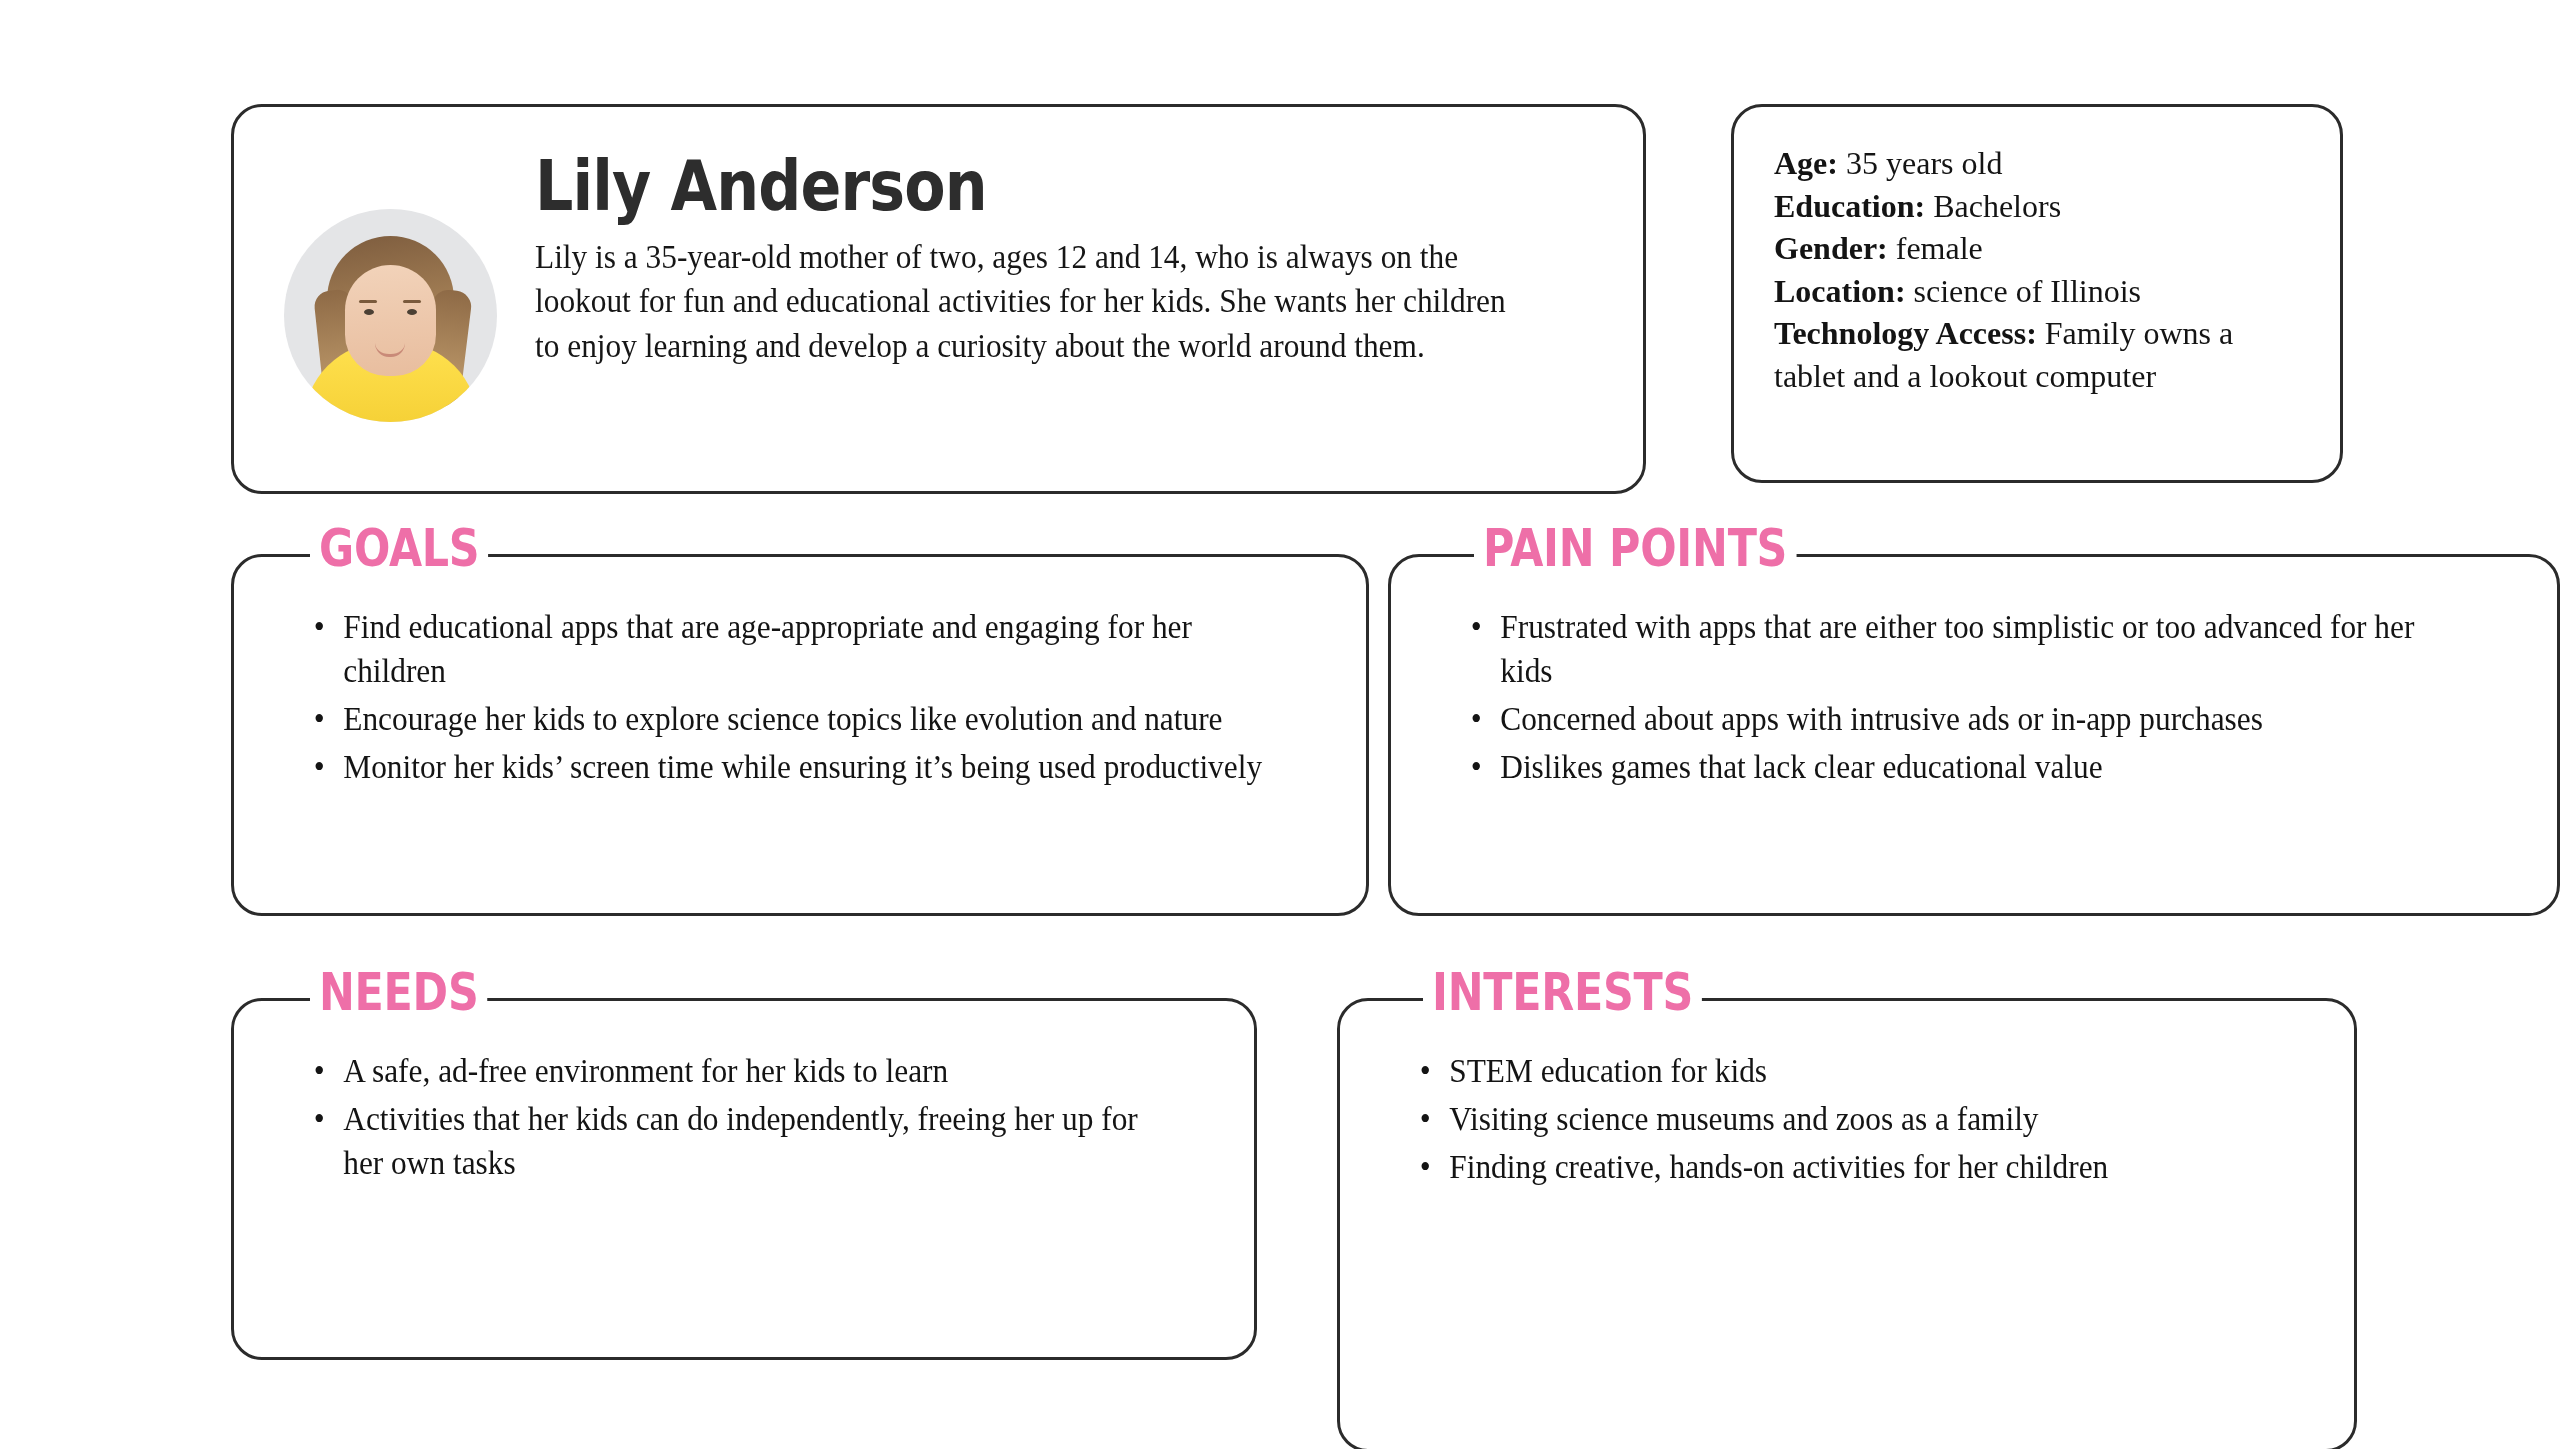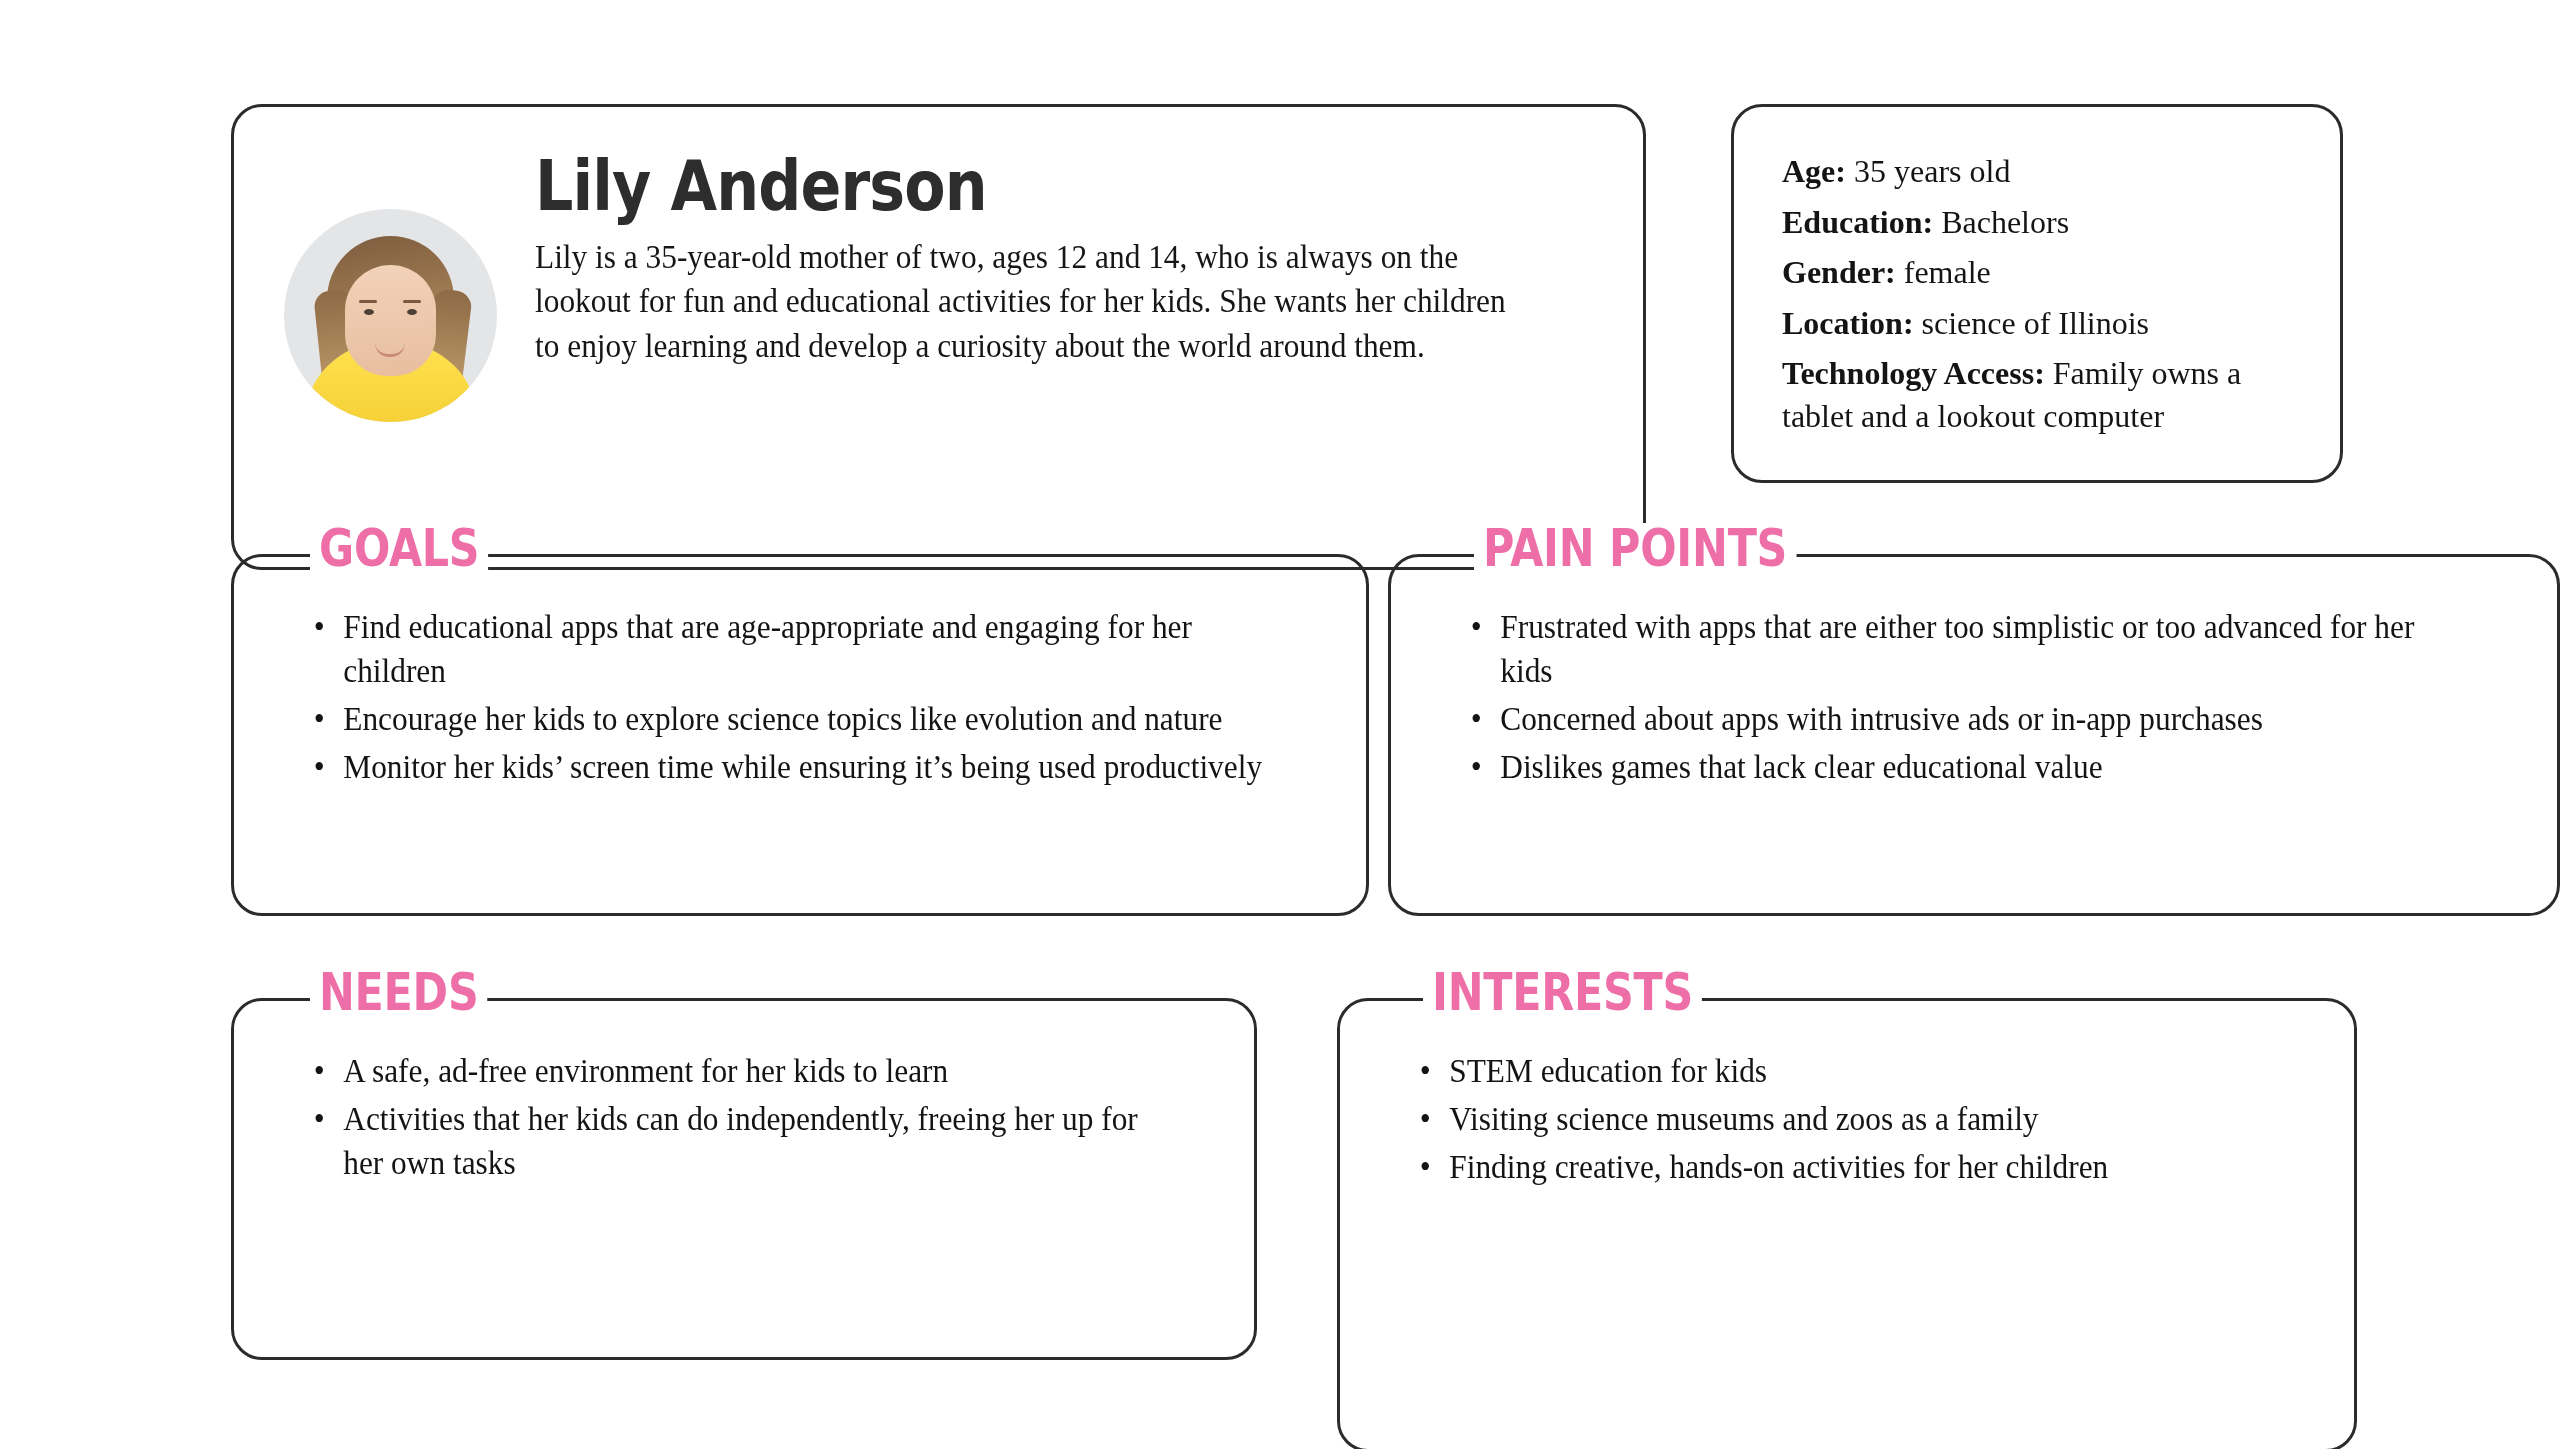--- a/index.html
+++ b/index.html
@@ -28,21 +28,21 @@
     border-radius: 31px;
     background: #ffffff;
     box-sizing: border-box;
   }
 
   
   #profile-card {
     left: 231px;
     top: 104px;
     width: 1415px;
-    height: 466px;
+    height: 390px;
     display: flex;
     align-items: flex-start;
     padding: 35px 38px 27px 50px;
     justify-content: space-between;
   }
 
   .avatar-wrap {
     flex: 0 0 auto;
     width: 213px;
     height: 213px;
@@ -174,21 +174,21 @@
     top: 104px;
     width: 612px;
     height: 379px;
     padding: 35px 32px 27px 40px;
   }
   .demo-list { margin: 0; padding: 0; list-style: none; }
   .demo-row {
     font-size: 32px;
     line-height: 1.33;
     color: #141414;
-    margin: 8px;
+    margin: 0;
   }
   .demo-label { font-weight: 700; }
   .demo-value { font-weight: 400; }
 
   
   .section-card {
     position: absolute;
     box-sizing: border-box;
   }
   .section-frame {

